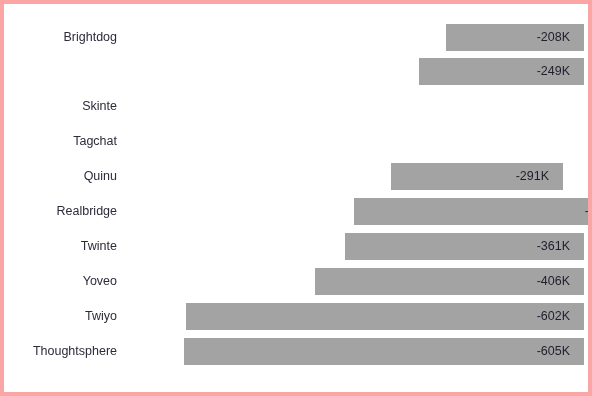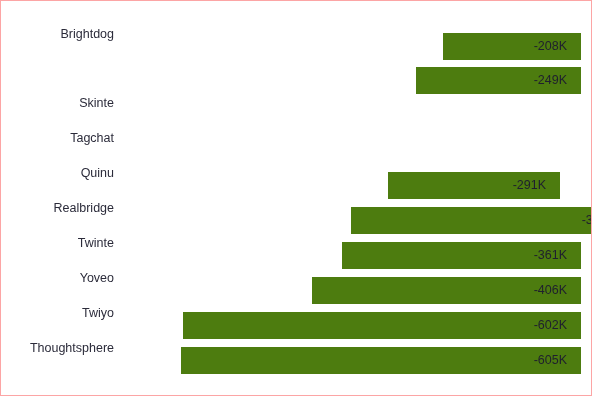--- a/index.html
+++ b/index.html
@@ -6,21 +6,21 @@
     margin: 0;
     padding: 0;
     background: #ffffff;
   }
   #chart-frame {
     position: relative;
     width: 592px;
     height: 396px;
     box-sizing: border-box;
     background: #ffffff;
-    border: 1px solid #fca5a5;
+    border: 4px solid #fca5a5;
     font-family: "Liberation Sans", sans-serif;
     overflow: hidden;
   }
   #plot-area {
     position: absolute;
     left: 0;
     top: 0;
     width: 592px;
     height: 396px;
   }
@@ -37,23 +37,23 @@
     width: 113px;
     height: 27px;
     line-height: 27px;
     text-align: right;
     font-size: 12.5px;
     color: #2b2b3a;
     white-space: nowrap;
   }
   .bar-shape {
     position: absolute;
-    top: 12px;
+    top: 0;
     height: 27px;
-    background: #4d7c0f;
+    background: #a3a3a3;
     box-sizing: border-box;
   }
   .bar-value {
     position: absolute;
     top: 0;
     height: 27px;
     line-height: 27px;
     right: 14px;
     font-size: 12.5px;
     color: #1f1f2e;

